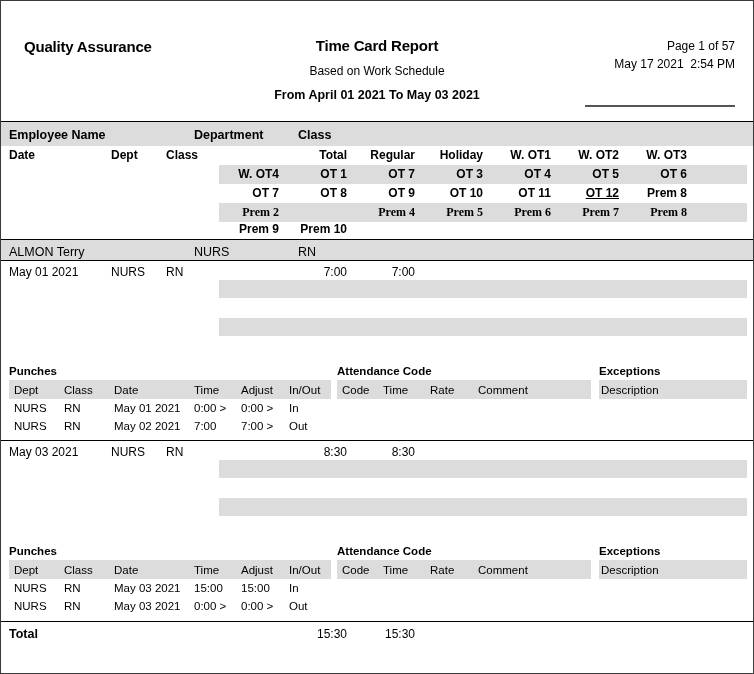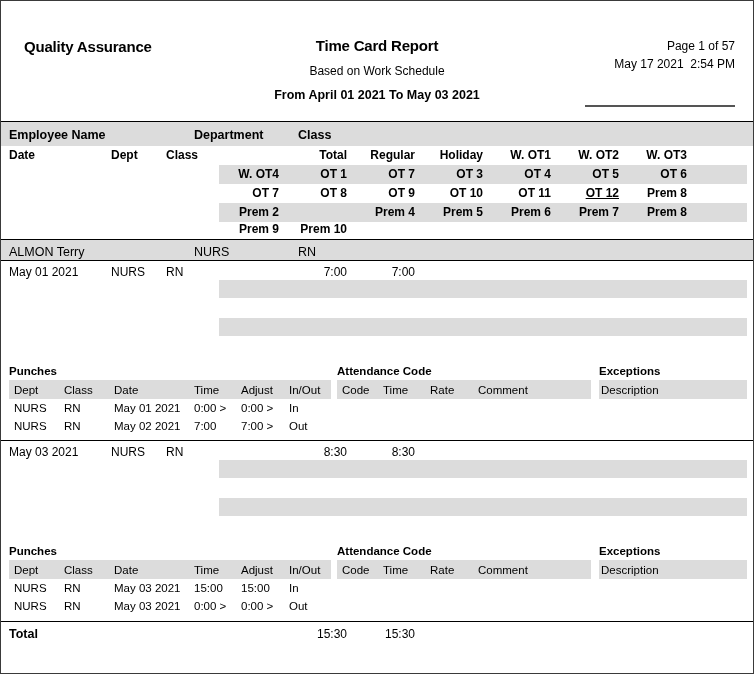--- a/index.html
+++ b/index.html
@@ -162,21 +162,21 @@
     <div class="band" style="height:19px;">
       <div class="cell b r" style="left:210px; width:68px;">OT 7</div>
       <div class="cell b r" style="left:278px; width:68px;">OT 8</div>
       <div class="cell b r" style="left:346px; width:68px;">OT 9</div>
       <div class="cell b r" style="left:414px; width:68px;">OT 10</div>
       <div class="cell b r" style="left:482px; width:68px;text-align:right;">OT 11</div>
       <div class="cell b r" style="left:550px; width:68px;text-decoration:underline;">OT 12</div>
       <div class="cell b r" style="left:618px; width:68px;">Prem 8</div>
     </div>
 
-    <div class="band" style="height:17px;">
+    <div class="band" style="height:17px;font-family:Liberation Serif, serif;">
       <div style="position:absolute; left:218px; right:6px; top:0; height:19px; background:#dcdcdc;"></div>
       <div class="cell b r" style="left:210px; width:68px;">Prem 2</div>
       <div class="cell b r" style="left:278px; width:68px;margin-top:44px;">Prem 3</div>
       <div class="cell b r" style="left:346px; width:68px;">Prem 4</div>
       <div class="cell b r" style="left:414px; width:68px;">Prem 5</div>
       <div class="cell b r" style="left:482px; width:68px;">Prem 6</div>
       <div class="cell b r" style="left:550px; width:68px;">Prem 7</div>
       <div class="cell b r" style="left:618px; width:68px;">Prem 8</div>
     </div>
 

